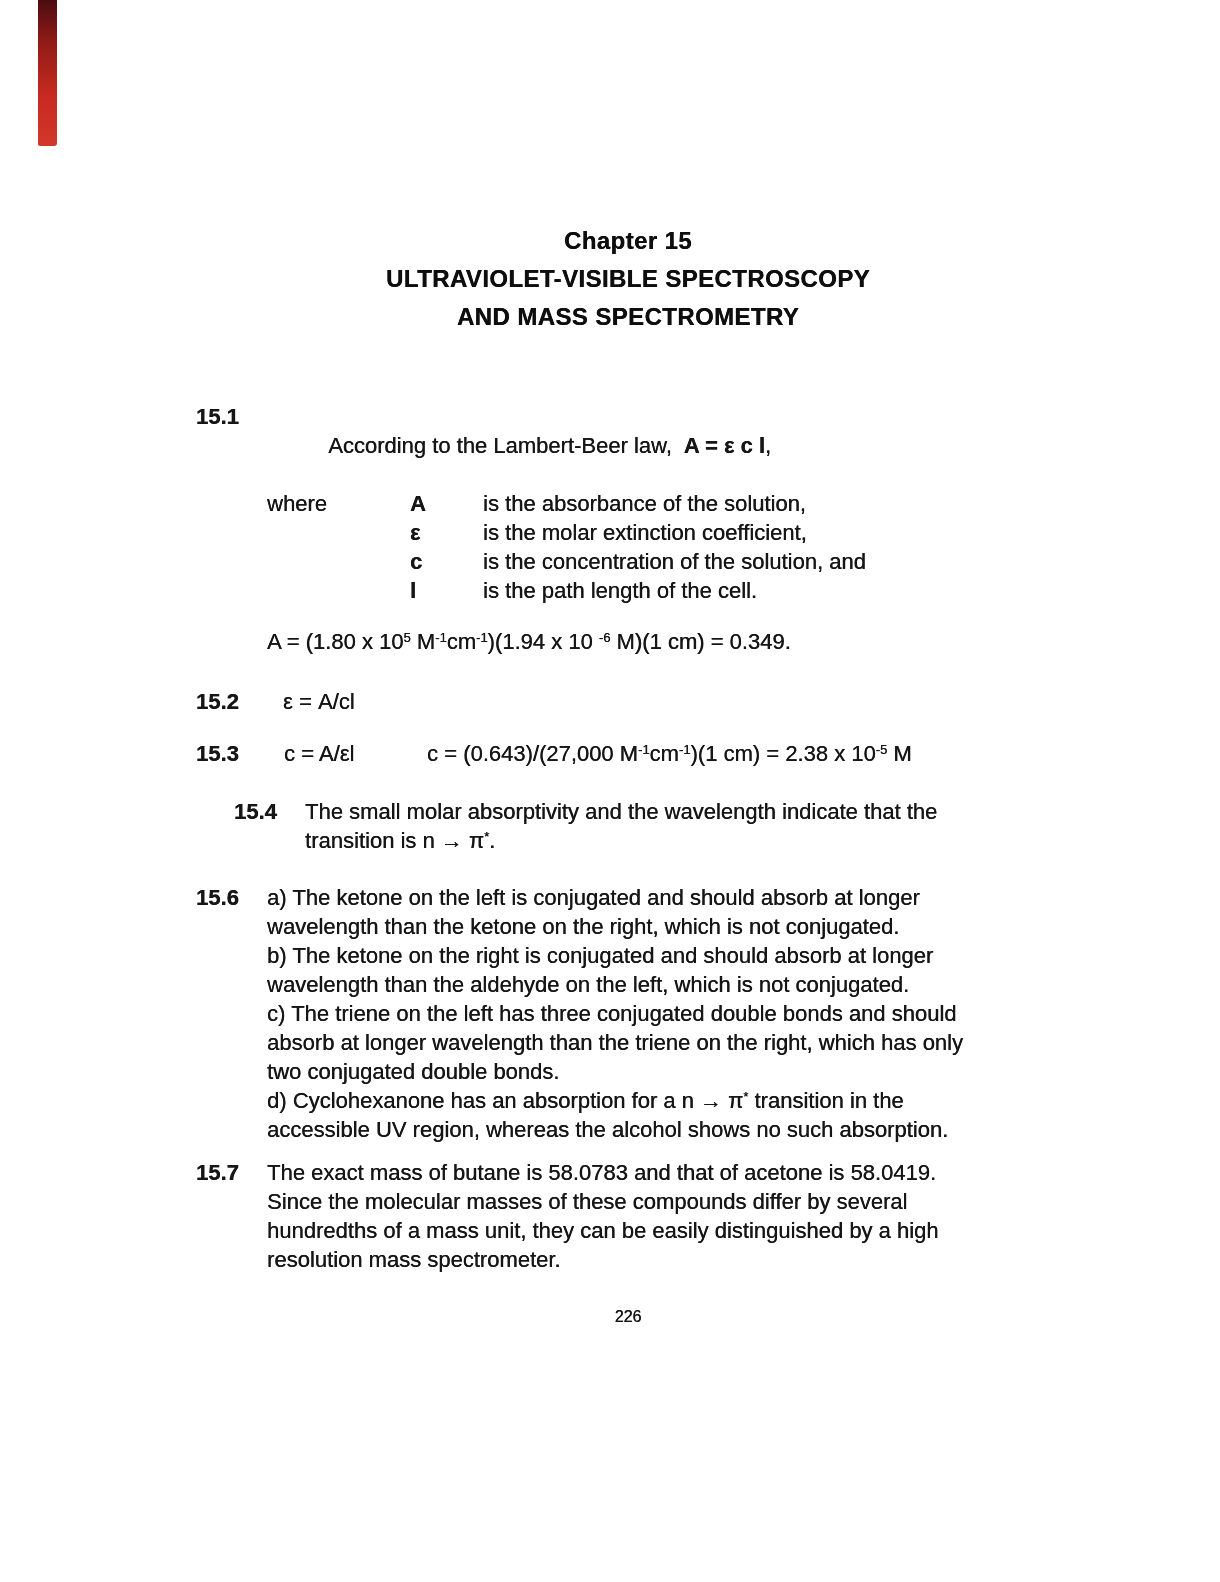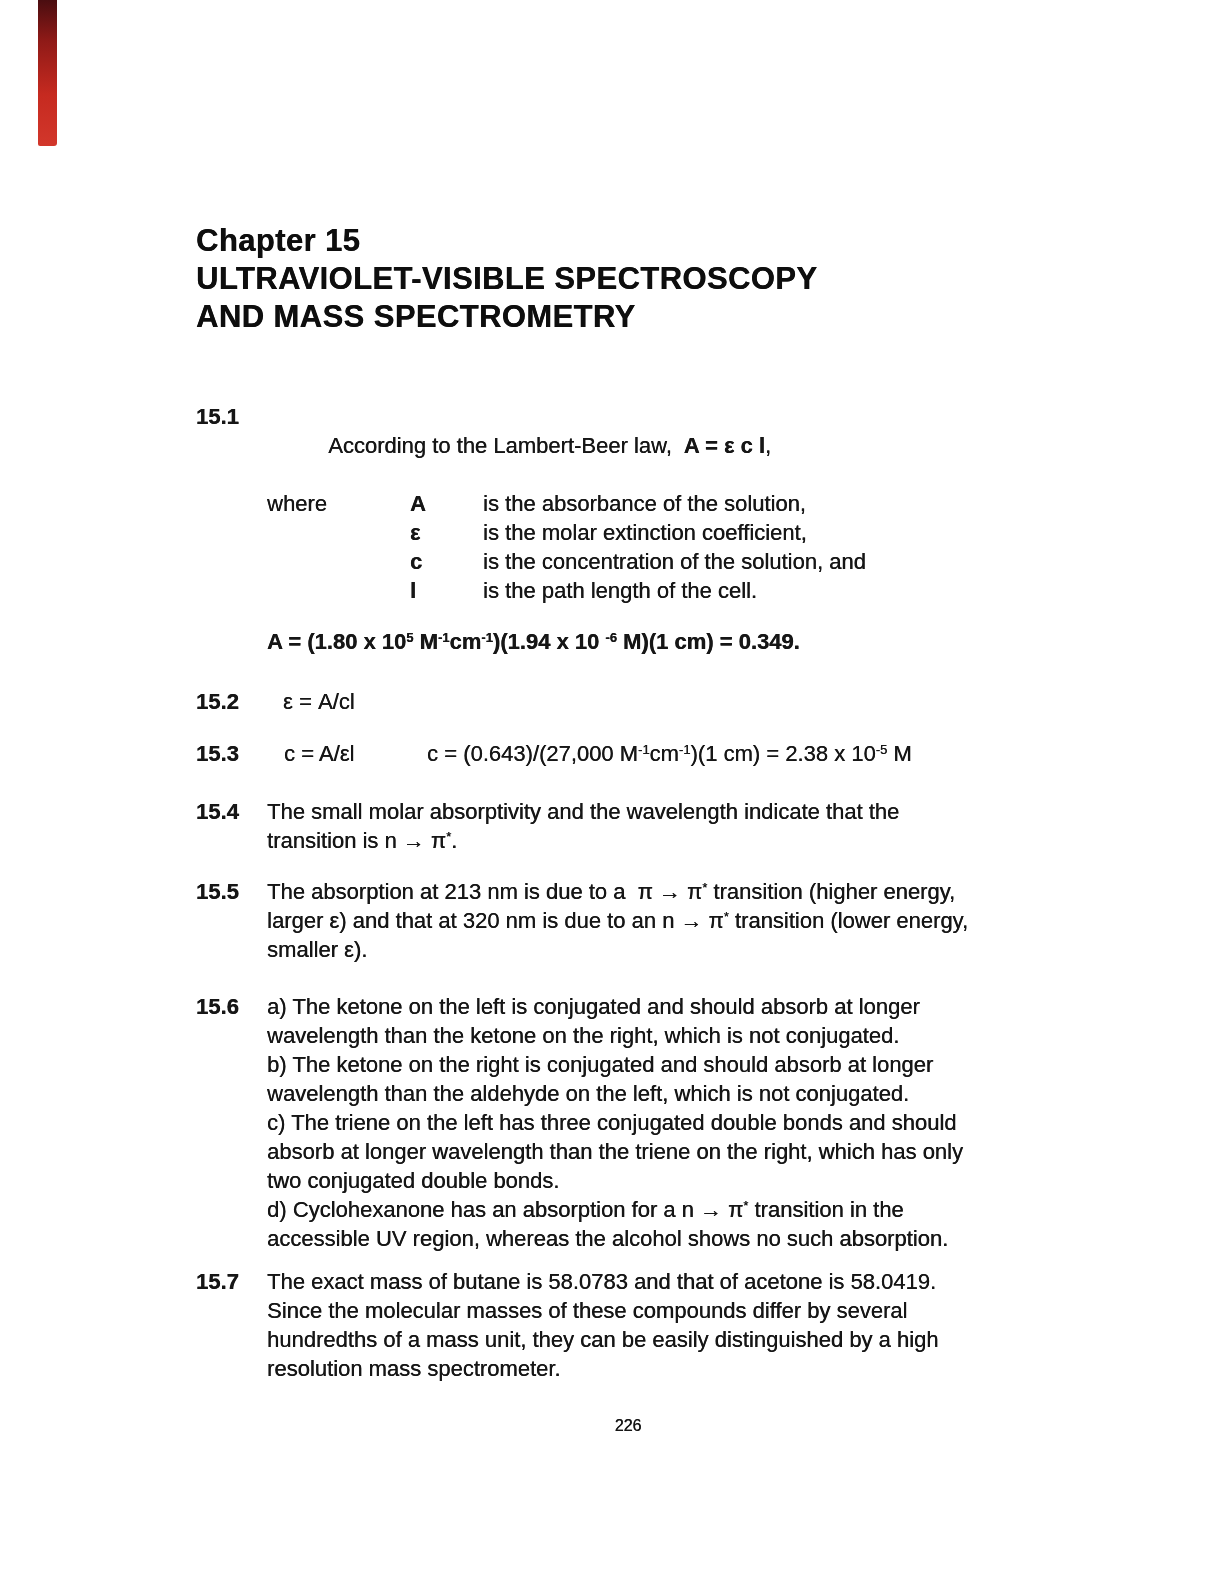--- a/index.html
+++ b/index.html
@@ -15,40 +15,40 @@
     background:linear-gradient(180deg,#4a0d10 0%,#8f1a17 28%,#c62a20 65%,#d2372b 100%);
     border-radius:0 0 3px 2px;
   }
 
   .content {
     padding:222px 160px 0 196px;
     font-size:22px; line-height:29px;
     text-shadow:0.35px 0 0 currentColor; 
   }
 
-  .title { text-align:left; font-weight:bold; font-size:31px; line-height:38px; letter-spacing:0.4px; color:#0e0e0e; }
+  .title { text-align:center; font-weight:bold; font-size:24px; line-height:38px; letter-spacing:0.4px; color:#0e0e0e; }
 
   .problem { display:grid; grid-template-columns:71px 1fr; align-items:start; }
   .pnum { font-weight:bold; }
   .line { white-space:pre-wrap; }
 
   .intro-formula { font-weight:bold; margin-left:12px; }
 
   .where-grid { display:grid; grid-template-columns:143px 73px 1fr; }
   .sym { font-weight:bold; }
 
-  .eq { margin-top:22px; white-space:pre-wrap;font-weight:bold; }
+  .eq { margin-top:22px; white-space:pre-wrap; }
   .inner { display:grid; grid-template-columns:143px 1fr; }
 
   sup { font-size:13px; line-height:0; vertical-align:7px; letter-spacing:0; }
 
   .mt66 { margin-top:66px; }
   .mt31 { margin-top:31px;gap:16px; }
   .mt23 { margin-top:23px;gap:17px; }
-  .mt29 { margin-top:29px; }
+  .mt29 { margin-top:29px;margin-left:38px; }
   .mt22 { margin-top:22px; }
   .mt28 { margin-top:28px; }
   .mt14 { margin-top:14px; }
 
   .pagenum { margin-top:28px; text-align:center; font-size:16px; }
 </style>
 </head>
 <body>
 
 <div class="doc">
@@ -103,28 +103,20 @@
     </div>
 
     <div class="problem mt29">
       <div class="pnum">15.4</div>
       <div>
         <div class="line">The small molar absorptivity and the wavelength indicate that the</div>
         <div class="line">transition is n → π<sup>*</sup>.</div>
       </div>
     </div>
 
-    <div class="problem mt22">
-      <div class="pnum">15.5</div>
-      <div>
-        <div class="line">The absorption at 213 nm is due to a  π → π<sup>*</sup> transition (higher energy,</div>
-        <div class="line">larger ε) and that at 320 nm is due to an n → π<sup>*</sup> transition (lower energy,</div>
-        <div class="line">smaller ε).</div>
-      </div>
-    </div>
 
     <div class="problem mt28">
       <div class="pnum">15.6</div>
       <div>
         <div class="line">a) The ketone on the left is conjugated and should absorb at longer</div>
         <div class="line">wavelength than the ketone on the right, which is not conjugated.</div>
         <div class="line">b) The ketone on the right is conjugated and should absorb at longer</div>
         <div class="line">wavelength than the aldehyde on the left, which is not conjugated.</div>
         <div class="line">c) The triene on the left has three conjugated double bonds and should</div>
         <div class="line">absorb at longer wavelength than the triene on the right, which has only</div>

